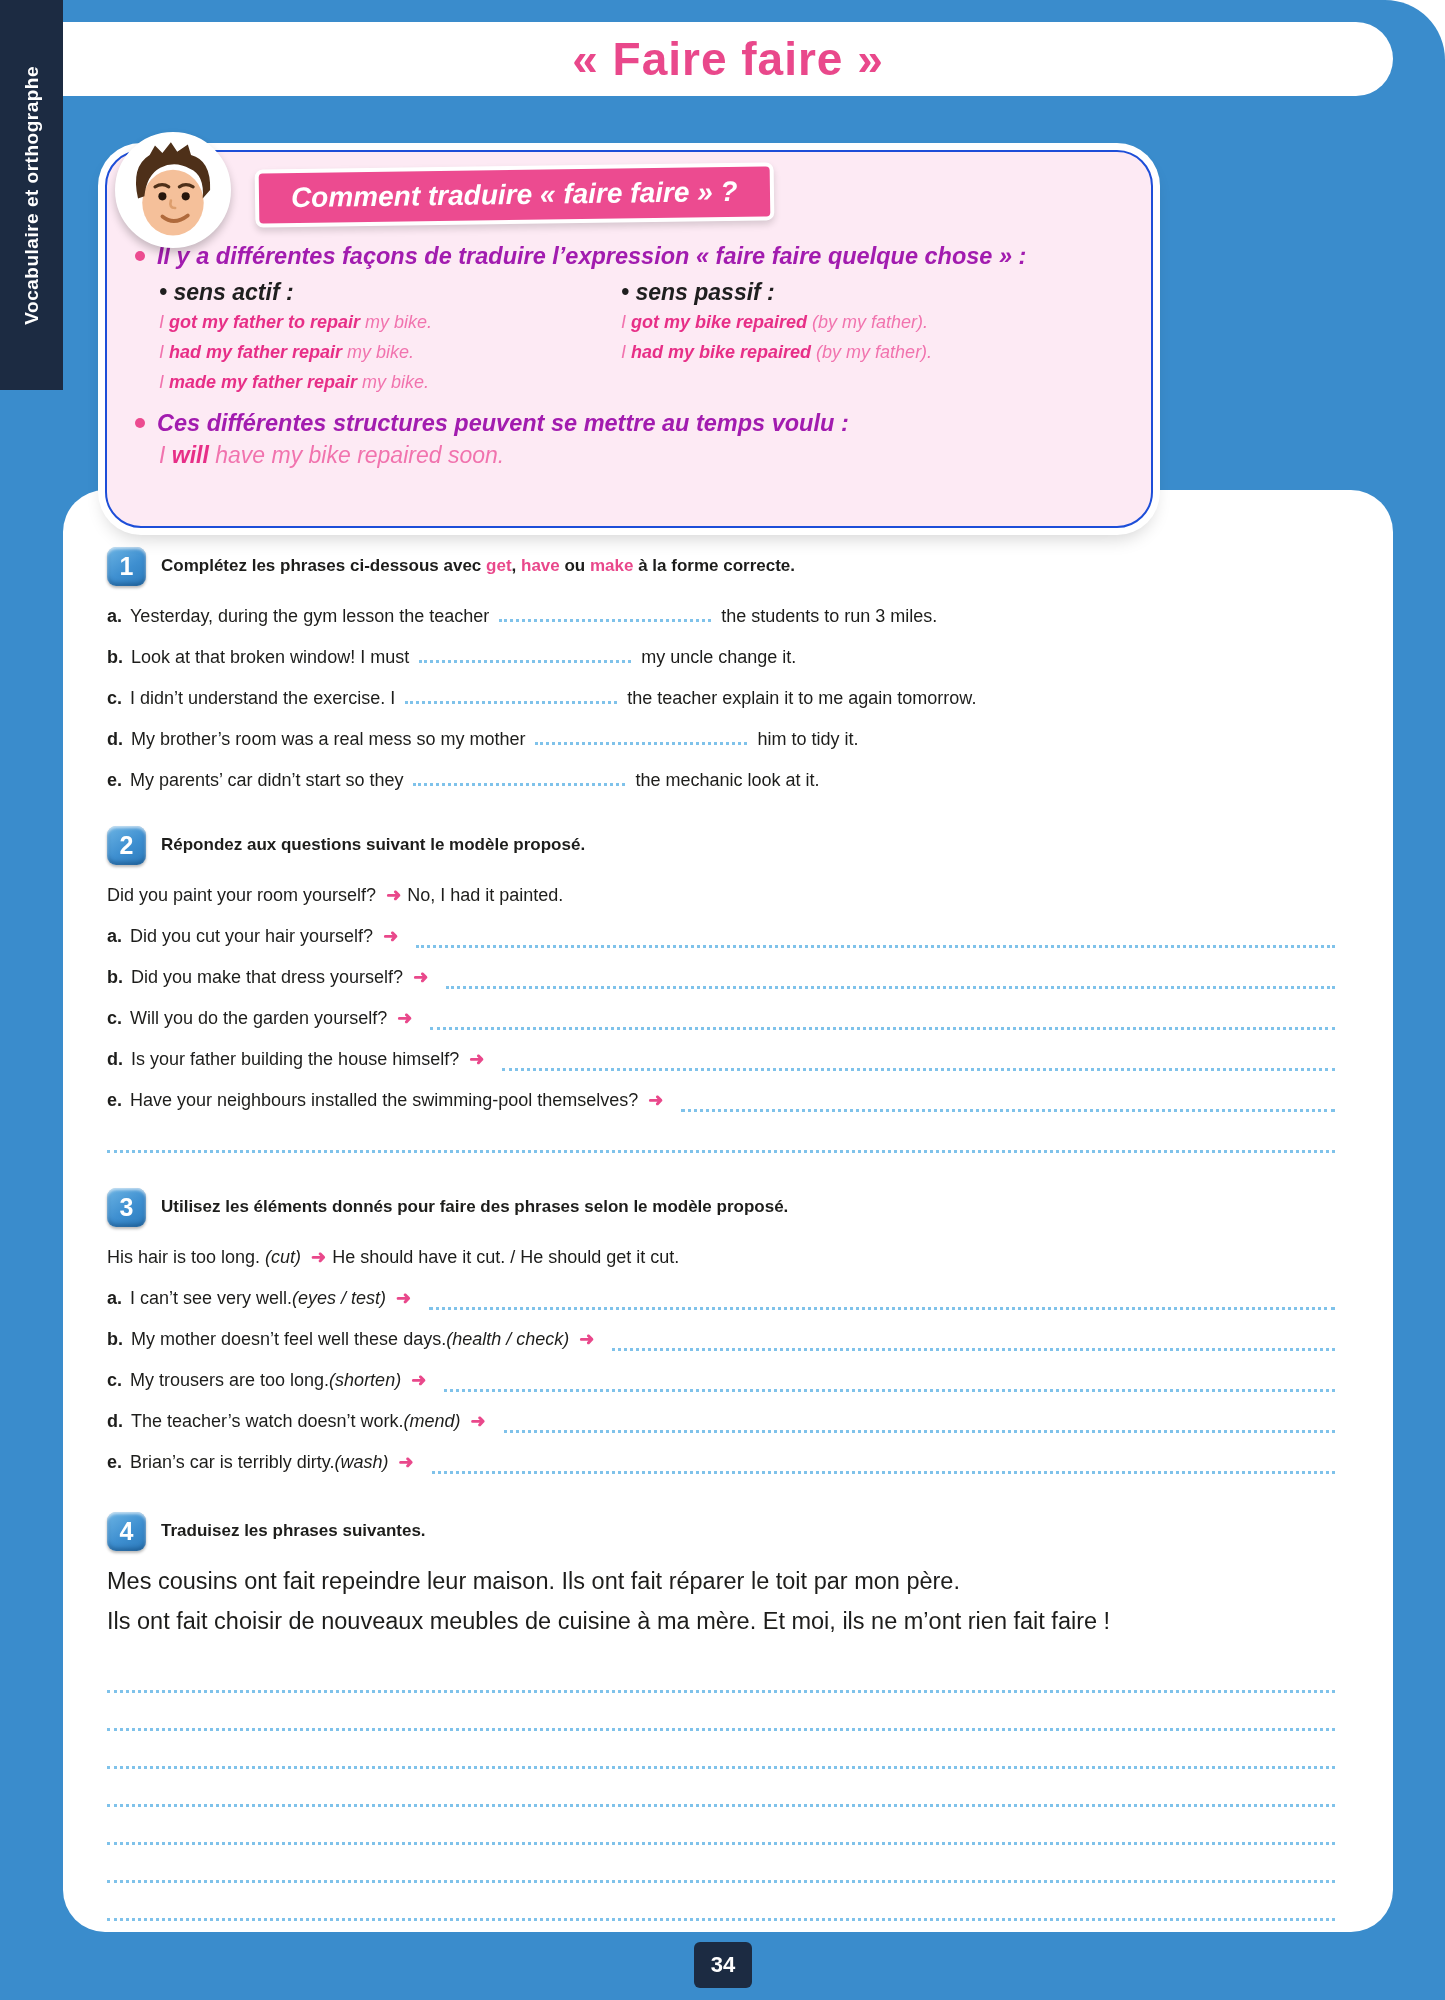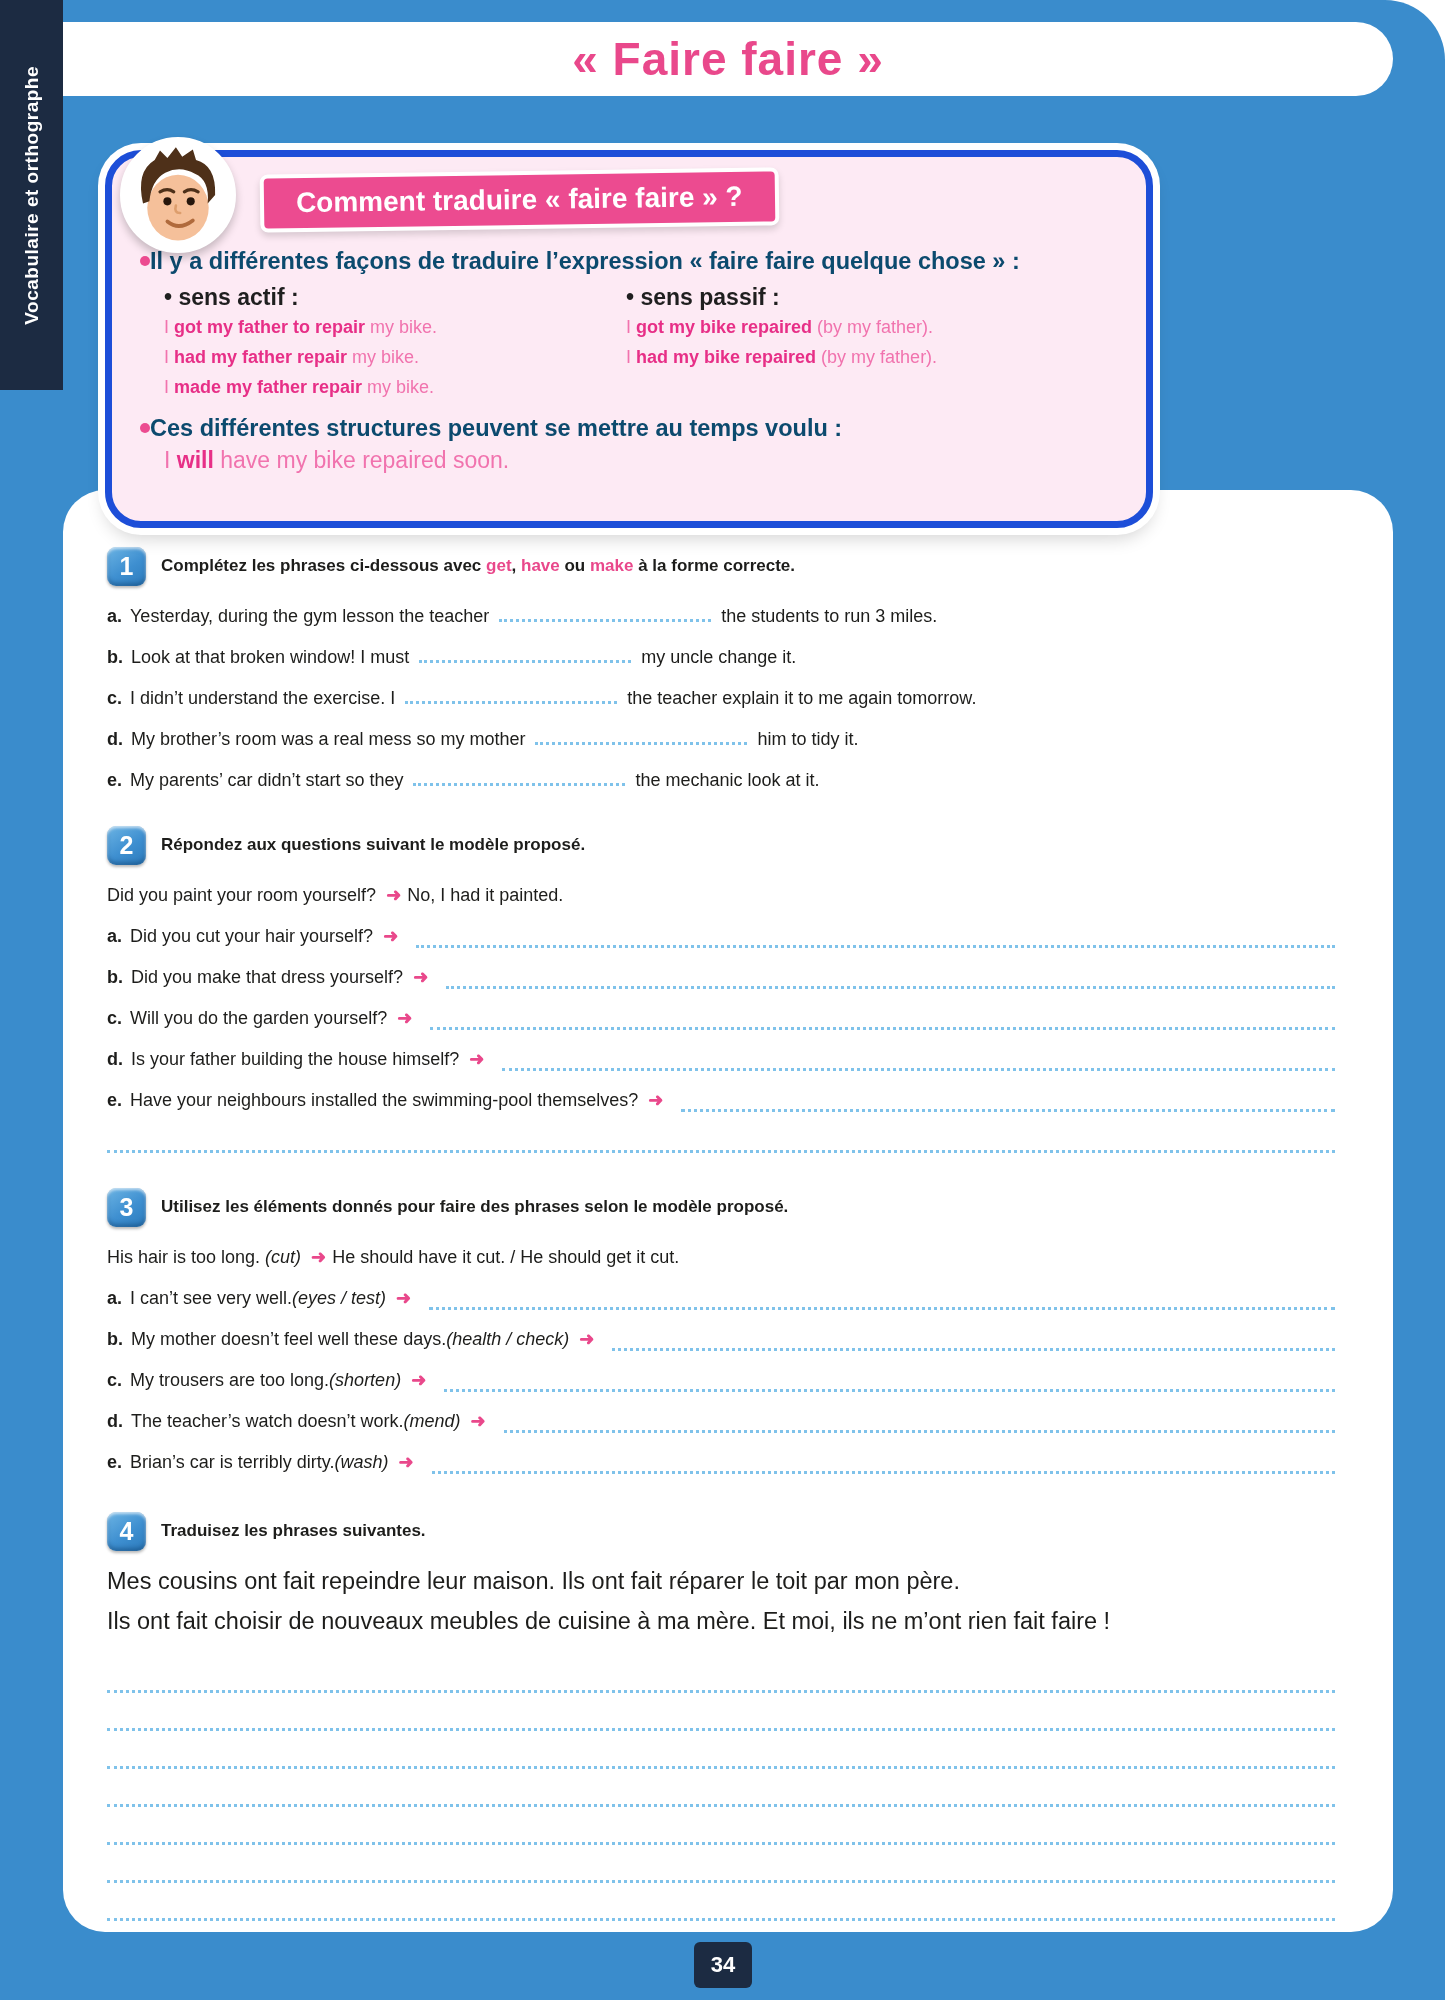--- a/index.html
+++ b/index.html
@@ -33,41 +33,41 @@
   .page-title { color:#e9488b; font-size:46px; font-weight:bold; letter-spacing:1px; }
 
   .main {
     position:absolute; left:63px; top:490px; width:1330px; height:1442px;
     background:#ffffff; border-radius:42px; z-index:1;
     padding:56px 58px 28px 44px;
   }
 
   .lesson-box {
     position:absolute; left:105px; top:150px; width:1048px; height:378px;
-    background:#fdeaf4; border:7px solid #1d4ed8; border-radius:36px;
+    background:#fdeaf4; border:2px solid #1d4ed8; border-radius:36px;
     box-shadow:0 0 0 7px #ffffff, 0 10px 18px rgba(0,0,0,0.18);
-    z-index:3; padding:90px 36px 18px 28px;
+    z-index:3; padding:90px 36px 18px 28px;font-style:italic;
   }
   .avatar {
     position:absolute; left:8px; top:-20px; width:116px; height:116px;
     border-radius:50%; background:#ffffff; border:5px solid #ffffff;
     overflow:hidden; box-shadow:0 5px 9px rgba(0,0,0,0.22);
   }
   .avatar svg { display:block; width:106px; height:106px; }
   .banner {
     position:absolute; left:148px; top:14px; height:58px; padding:0 32px;
     background:#ec4b90; border:4px solid #ffffff; border-radius:8px;
     display:flex; align-items:center;
     color:#ffffff; font-size:28px; font-weight:bold;
     transform:rotate(-0.8deg);
     box-shadow:0 4px 7px rgba(0,0,0,0.15);
     white-space:nowrap;
   }
 
-  .lesson-intro { display:flex; align-items:flex-start; color:#0c4a6e; font-weight:bold; font-size:23.5px; line-height:29px; margin-bottom:6px; }
+  .lesson-intro { display:flex; align-items:flex-start; gap:12px; color:#a21caf; font-weight:bold; font-size:23.5px; line-height:29px; margin-bottom:6px; }
   .dot { width:10px; height:10px; border-radius:50%; background:#ec4b90; margin-top:9px; flex:none; }
   .cols { display:flex; margin-left:24px; margin-bottom:12px; }
   .col-left { width:462px; }
   .col-head { font-weight:bold; font-size:23px; color:#1f1f1f; line-height:30px; }
   .ex-line { font-size:18px; line-height:30px; color:#f173ae; }
   .ex-line b { color:#e72f87; }
   .tense-example { margin-left:24px; font-size:23px; line-height:30px; color:#f173ae; }
   .tense-example b { color:#e72f87; }
 
   .section { margin-bottom:24px; }

